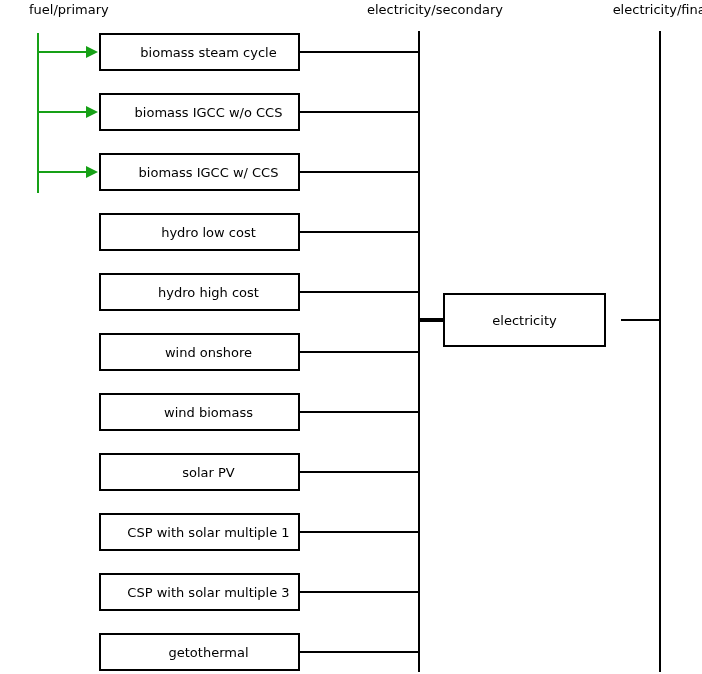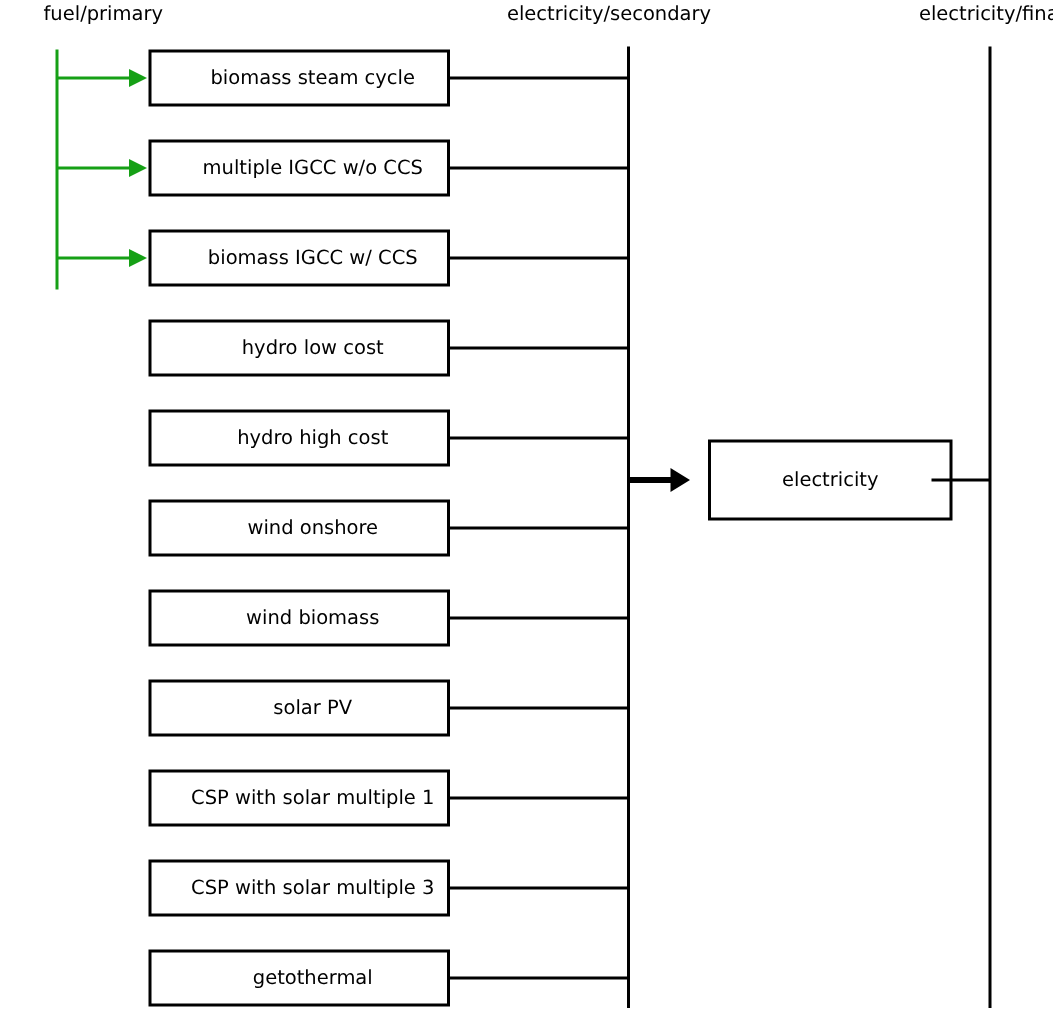--- a/index.html
+++ b/index.html
@@ -16,21 +16,21 @@
     overflow: hidden;
   }
   .col-header {
     position: absolute;
     top: 2px;
     font-size: 13px;
     color: #000000;
     white-space: nowrap;
   }
   .col-header.primary { left: 1px; padding-left: 28px; }
-  .col-header.secondary { left: 406px; transform: translateX(-50%); }
+  .col-header.secondary { left: 435px; transform: translateX(-50%); }
   .col-header.final { left: 661px; transform: translateX(-50%); }
 
   .vline {
     position: absolute;
     width: 2px;
     background: #000000;
   }
   .green-feed-line {
     position: absolute;
     left: 37px;
@@ -102,21 +102,21 @@
     left: 447px;
     top: 312px;
     width: 0;
     height: 0;
     border-top: 8px solid transparent;
     border-bottom: 8px solid transparent;
     border-left: 13px solid #000000;
   }
   .hub-box {
     position: absolute;
-    left: 472px;
+    left: 443px;
     top: 293px;
     width: 163px;
     height: 54px;
     box-sizing: border-box;
     border: 2px solid #000000;
     background: #ffffff;
     display: flex;
     flex-direction: column;
     align-items: center;
     justify-content: center;
@@ -152,21 +152,21 @@
     <div class="green-arrow-head"></div>
     <div class="tech-box">
       <span>biomass steam cycle</span>
     </div>
     <div class="connector"></div>
   </div>
       <div class="tech-row" style="top: 112px;">
     <div class="green-arrow-line"></div>
     <div class="green-arrow-head"></div>
     <div class="tech-box">
-      <span>multiple IGCC w/o CCS</span>
+      <span>biomass IGCC w/o CCS</span>
     </div>
     <div class="connector"></div>
   </div>
       <div class="tech-row" style="top: 172px;">
     <div class="green-arrow-line"></div>
     <div class="green-arrow-head"></div>
     <div class="tech-box">
       <span>biomass IGCC w/ CCS</span>
     </div>
     <div class="connector"></div>

